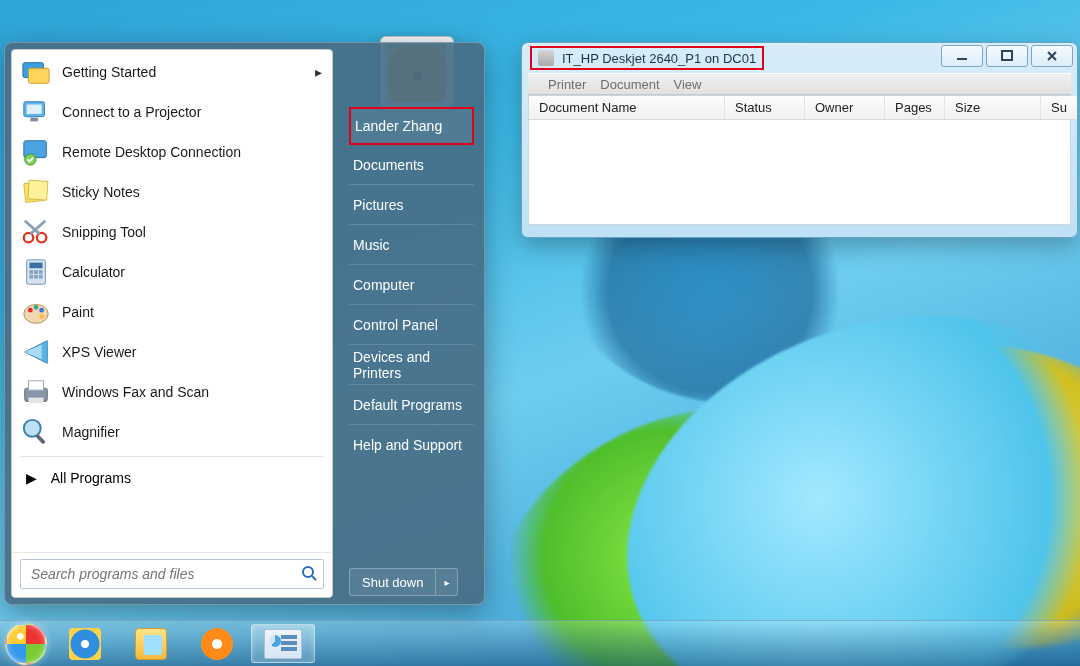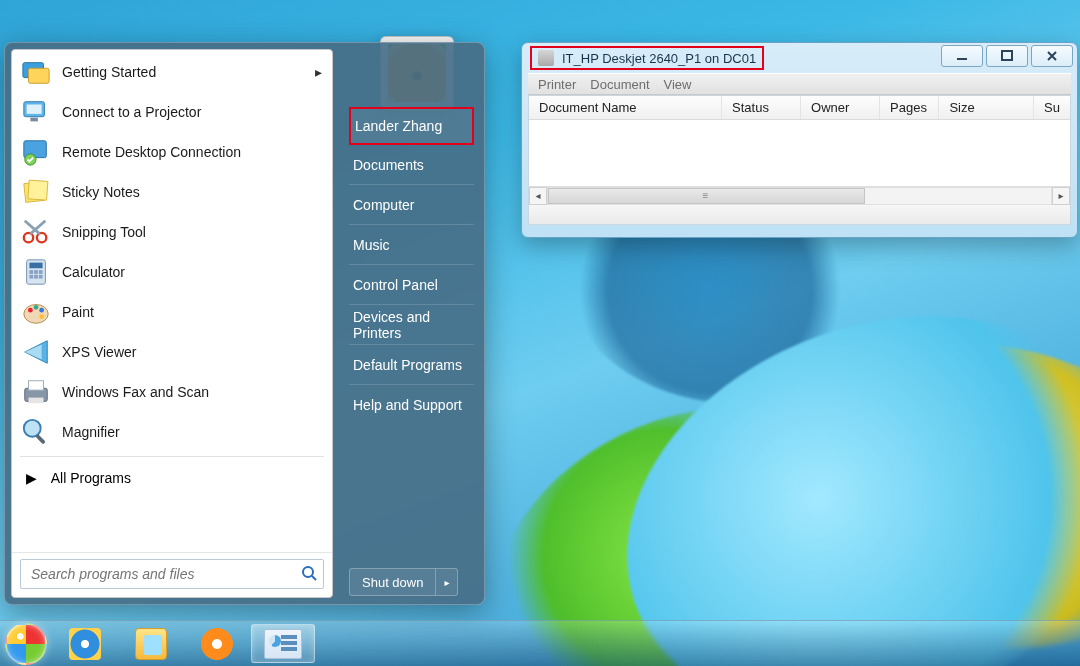--- a/index.html
+++ b/index.html
@@ -152,24 +152,24 @@
     border-radius: 3px;
     background: linear-gradient(#f5fbff,#dcedf9);
     display:flex; align-items:center; justify-content:center;
     font-size: 12px; color:#2d435a;
   }
   .win-btn.close { background: linear-gradient(#f5fbff,#dcedf9); }
   .win-menubar {
     height: 22px; background: linear-gradient(#f0f0f0,#e1e1e1);
     border-top: 1px solid #fff; border-bottom: 1px solid #c9c9c9;
     display:flex; align-items:center; gap: 14px;
-    padding: 0 10px; font-size: 13px; color: #6e6e6e;
+    padding: 0 20px; font-size: 13px; color: #6e6e6e;
     margin: 0 6px;
   }
-  .win-body { margin: 0 6px 6px; background:#fff; border:1px solid #c8d7e2; height: 130px; display:flex; flex-direction:column;}
+  .win-body { margin: 0 6px 6px; background:#fff; border:1px solid #c8d7e2; height: 130px; display:flex; }
   .win-cols {
     height: 24px; background: linear-gradient(#fdfdfd,#f0f0f0);
     border-bottom: 1px solid #dadada;
     display:flex; align-items:center; font-size: 13px; color:#222;
   }
   .win-cols span { padding: 0 10px; border-right: 1px solid #e4e4e4; height:100%; display:flex; align-items:center;}
   .c-doc   { width: 196px; }
   .c-stat  { width:  80px; }
   .c-own   { width:  80px; }
   .c-pag   { width:  60px; }
@@ -382,24 +382,27 @@
   </div>
 
   <div class="sm-right">
     <div class="sm-right-item sm-username">
       <span>Lander Zhang</span>
     </div>
     <div class="sm-right-item">
       <span>Documents</span>
     </div>
     <div class="sm-right-item">
+      <span>Pictures</span>
+    </div>
+    <div class="sm-right-item">
+      <span>Music</span>
+    </div>
+    <div class="sm-right-item">
       <span>Computer</span>
-    </div>
-    <div class="sm-right-item">
-      <span>Music</span>
     </div>
     <div class="sm-right-item">
       <span>Control Panel</span>
     </div>
     <div class="sm-right-item">
       <span>Devices and Printers</span>
     </div>
     <div class="sm-right-item">
       <span>Default Programs</span>
     </div>

